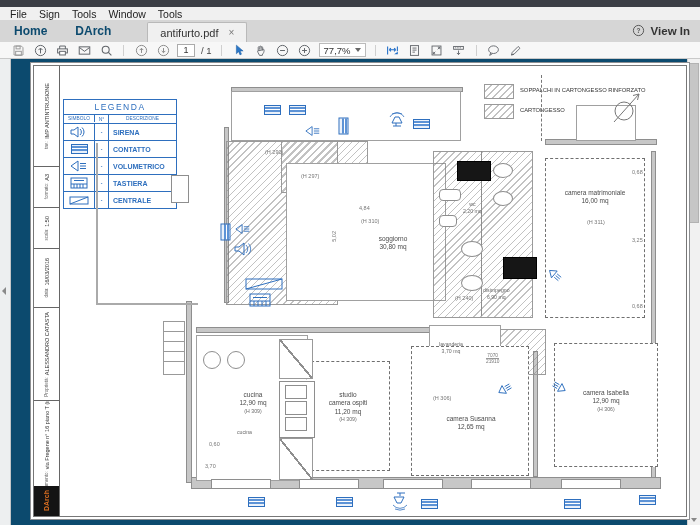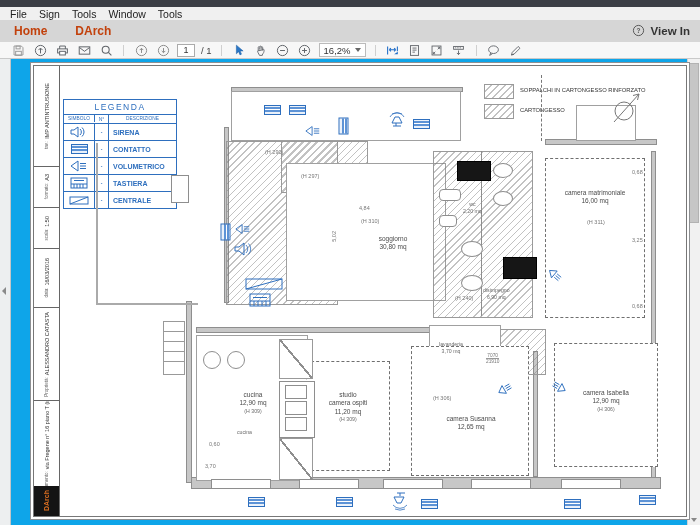--- a/index.html
+++ b/index.html
@@ -3,34 +3,34 @@
 <meta charset="utf-8">
 <style>
   html,body{margin:0;padding:0;font-family:"Liberation Sans",sans-serif;}
   #app{position:relative;width:700px;height:525px;background:#a4a6a9;overflow:hidden;}
 
   
   .titlebar{position:absolute;top:0;left:0;right:0;height:7px;background:#3b3e45;}
   .menubar{position:absolute;top:7px;left:0;right:0;height:13px;background:#f0f0f0;display:flex;align-items:center;padding-left:4px;font-size:10.5px;color:#222;}
   .menubar span{padding:0 6px;}
   .tabbar{position:absolute;top:20px;left:0;right:0;height:22px;background:#d6d6d6;display:flex;align-items:flex-end;}
-  .apptab{font-size:12px;font-weight:700;color:#c2410c;padding:3px 14px 4px;}
+  .apptab{font-size:12px;font-weight:700;color:#0c4a6e;padding:3px 14px 4px;}
   .doctab{height:19px;background:#f0f0f0;border:1px solid #b9b9b9;border-bottom:none;border-radius:2px 2px 0 0;display:flex;align-items:center;gap:10px;padding:0 12px;font-size:11px;color:#333;margin-left:22px;}
   .doctab .x{color:#777;font-size:10px;}
   .signin{position:absolute;right:10px;top:24px;display:flex;gap:6px;align-items:center;font-size:11.5px;color:#333;font-weight:600;}
   .toolbar{position:absolute;top:42px;left:0;right:0;height:16px;background:#f7f7f7;border-bottom:1px solid #c9c9c9;display:flex;align-items:center;padding-left:10px;gap:6px;}
   .tbtn{width:16px;height:14px;display:flex;align-items:center;justify-content:center;}
   .sep{width:1px;height:11px;background:#cfcfcf;margin:0 3px;}
   .pagebox{width:16px;height:11px;border:1px solid #ababab;background:#fff;font-size:9px;text-align:center;line-height:11px;color:#333;}
   .pagecount{font-size:9.5px;color:#444;}
   .zoombox{display:flex;align-items:center;gap:4px;border:1px solid #bbb;background:#fff;height:12px;padding:0 4px;font-size:9.5px;color:#333;}
   .caret{width:0;height:0;border-left:3px solid transparent;border-right:3px solid transparent;border-top:4px solid #666;}
 
   
-  .docarea{position:absolute;top:59px;left:0;right:0;bottom:0;background:#0ea5e9;}
+  .docarea{position:absolute;top:59px;left:0;right:0;bottom:0;background:#0c4a6e;}
   .navstrip{position:absolute;left:0;top:0;width:10px;bottom:0;background:#edeff0;border-right:1px solid #c4c6c8;}
   .navarrow{position:absolute;left:2px;top:228px;width:0;height:0;border-top:4px solid transparent;border-bottom:4px solid transparent;border-right:4px solid #8a8a8a;}
   .vscroll{position:absolute;right:0;top:0;width:12px;bottom:0;background:#f1f1f1;border-left:1px solid #d3d3d3;}
   .vthumb{position:absolute;left:1px;right:1px;top:4px;height:158px;background:#c6c6c6;border:1px solid #b2b2b2;}
   .vdown{position:absolute;bottom:3px;left:3px;width:0;height:0;border-left:3px solid transparent;border-right:3px solid transparent;border-top:4px solid #888;}
 
   .page{position:absolute;left:30px;top:3px;width:658px;height:456px;background:#fff;border:1px solid #8d8f92;}
   .frame{position:absolute;inset:2px;border:1px solid #777;}
 
   
@@ -84,20 +84,24 @@
     <span>File</span>
     <span>Sign</span>
     <span>Tools</span>
     <span>Window</span>
     <span>Tools</span>
   </div>
 
   <div class="tabbar">
     <div class="apptab">Home</div>
     <div class="apptab">DArch</div>
+    <div class="doctab">
+      <span>antifurto.pdf</span>
+      <span class="x">×</span>
+    </div>
   </div>
   <div class="signin">
     <svg width="13" height="13" viewBox="0 0 16 16">
         <circle cx="8" cy="8" r="6.3" fill="none" stroke="#555" stroke-width="1.2"></circle>
         <text x="8" y="11" font-size="8" text-anchor="middle" fill="#555" font-family="Liberation Sans,sans-serif">?</text>
       </svg>
     <span>View In</span>
   </div>
 
   <div class="toolbar">
@@ -165,21 +169,21 @@
           <path d="M5 8h6"></path>
         </svg>
       </span>
     <span class="tbtn">
         <svg width="13" height="13" viewBox="0 0 16 16" fill="none" stroke="#5f6368" stroke-width="1.2">
           <circle cx="8" cy="8" r="6.3"></circle>
           <path d="M5 8h6M8 5v6"></path>
         </svg>
       </span>
     <span class="zoombox">
-      <span>16,2%</span>
+      <span>77,7%</span>
       <span class="caret"></span>
     </span>
     <span class="sep"></span>
     <span class="tbtn">
         <svg width="13" height="13" viewBox="0 0 16 16" fill="none" stroke="#1e6cc7" stroke-width="1.3">
           <path d="M2 3v10M14 3v6"></path>
           <path d="M4 7h8M4 7l2-2M4 7l2 2M12 7l-2-2M12 7l-2 2"></path>
           <path d="M10 12.5h4.5v-3" fill="#1e6cc7" stroke="none"></path>
         </svg>
       </span>

